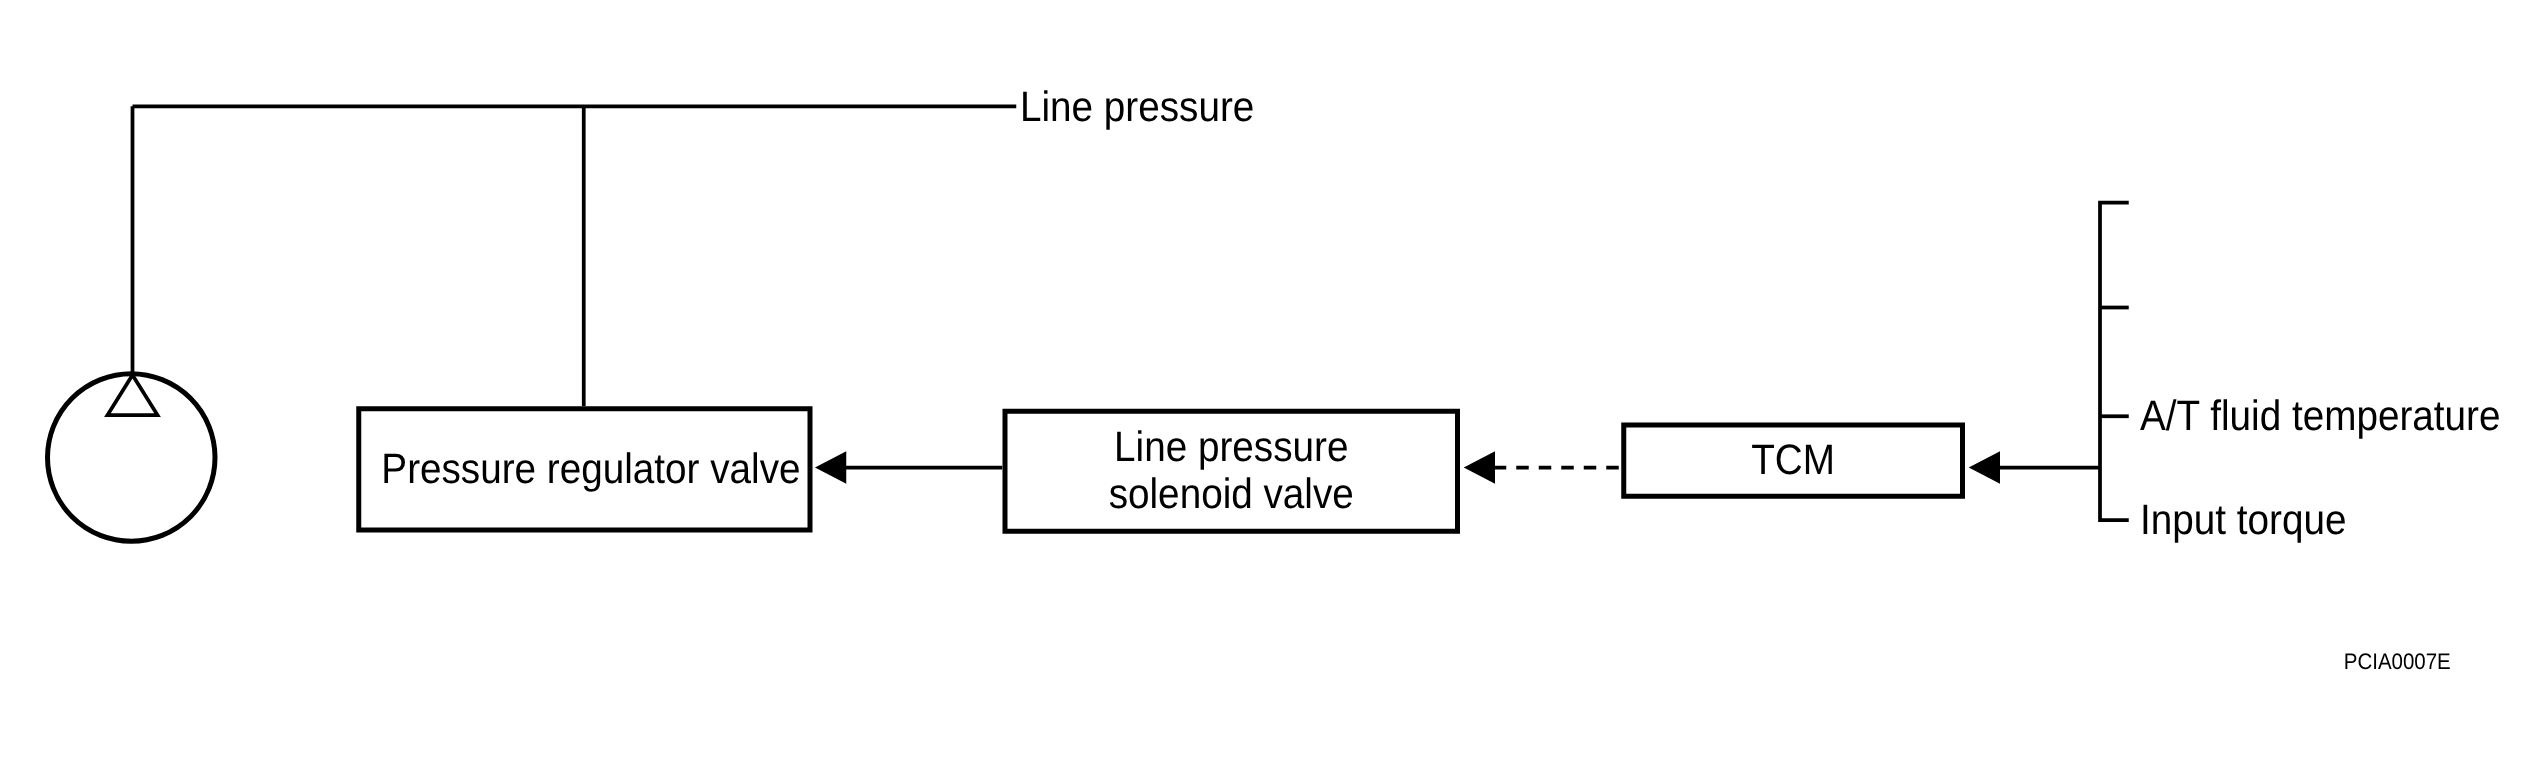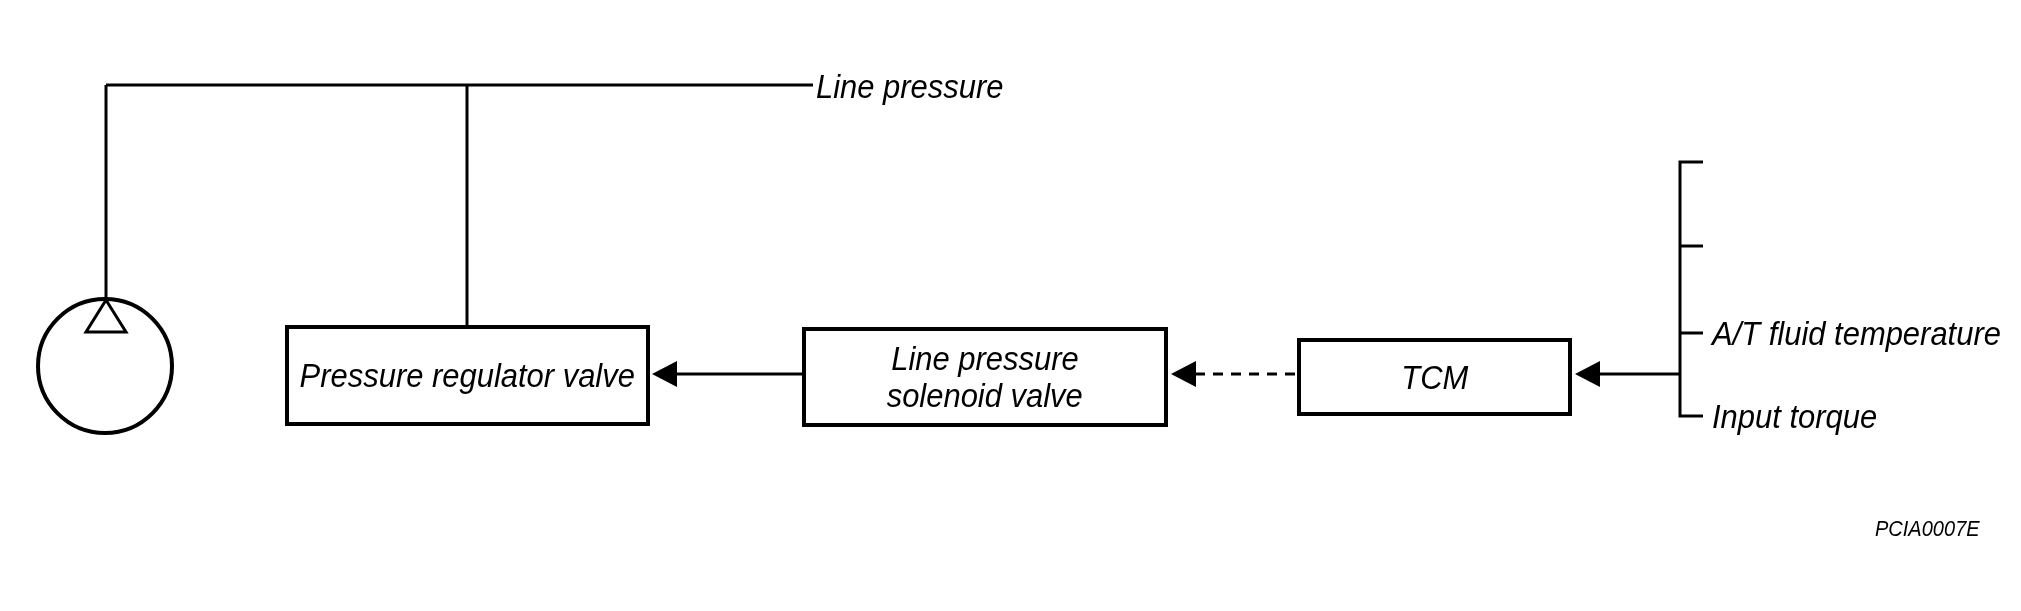--- a/index.html
+++ b/index.html
@@ -8,21 +8,20 @@
     background: #ffffff;
   }
   .canvas {
     position: relative;
     width: 2021px;
     height: 611px;
     background: #ffffff;
     color: #000000;
     font-family: "Liberation Sans", sans-serif;
     overflow: hidden;
-    font-style: italic;
   }
   .linework {
     position: absolute;
     left: 0;
     top: 0;
   }
   .txt {
     display: inline-block;
     transform: scaleX(0.91);
     white-space: nowrap;
@@ -35,40 +34,39 @@
     white-space: nowrap;
   }
   .label .txt { transform-origin: 0 50%; }
   .box {
     position: absolute;
     box-sizing: border-box;
     border: 4px solid #000000;
     background: #ffffff;
     display: flex;
     flex-direction: column;
-    align-items: center;
     justify-content: center;
     text-align: center;
     font-size: 34px;
     line-height: 37px;
   }
   .box .txt { transform-origin: 50% 50%; }
   .box--regulator { left: 285px; top: 325px; width: 365px; height: 101px; }
   .box--solenoid  { left: 802px; top: 327px; width: 366px; height: 100px; }
-  .box--tcm       { left: 1297px; top: 338px; width: 275px; height: 78px; }
+  .box--tcm       { left: 1297px; top: 338px; width: 275px; height: 61px; }
   .label--line-pressure { left: 816px; top: 68px; }
   .label--input { left: 1712px; }
   .label--revolution   { top: 144px; }
   .label--vehicle-speed { top: 228px; }
   .label--fluid-temp   { top: 315px; }
   .label--input-torque { top: 398px; }
   .label--code {
     left: 1875px;
     top: 515px;
-    font-size: 22px;
+    font-size: 18px;
     line-height: 28px;
     height: 28px;
   }
 </style>
 </head>
 <body>
 
 <div class="canvas">
 
   <svg class="linework" width="2021" height="611" viewBox="0 0 2021 611" aria-hidden="true">

